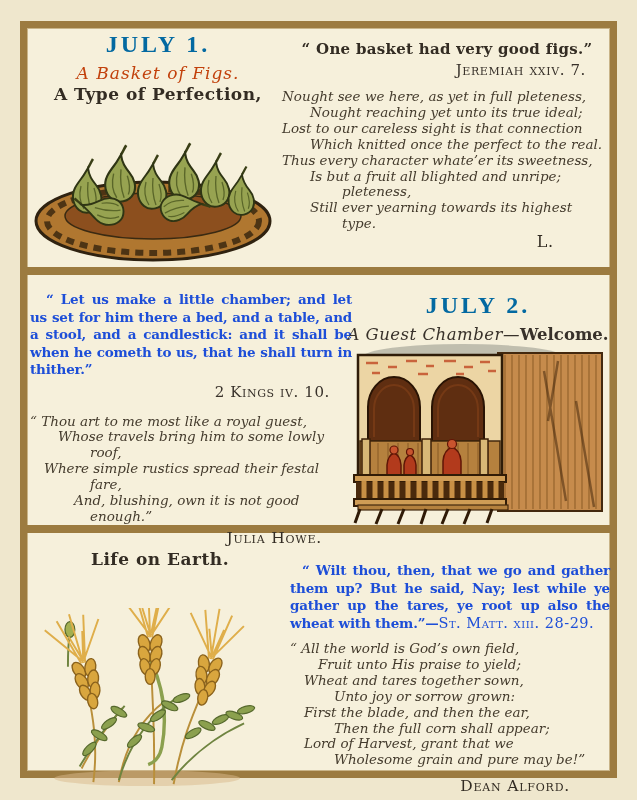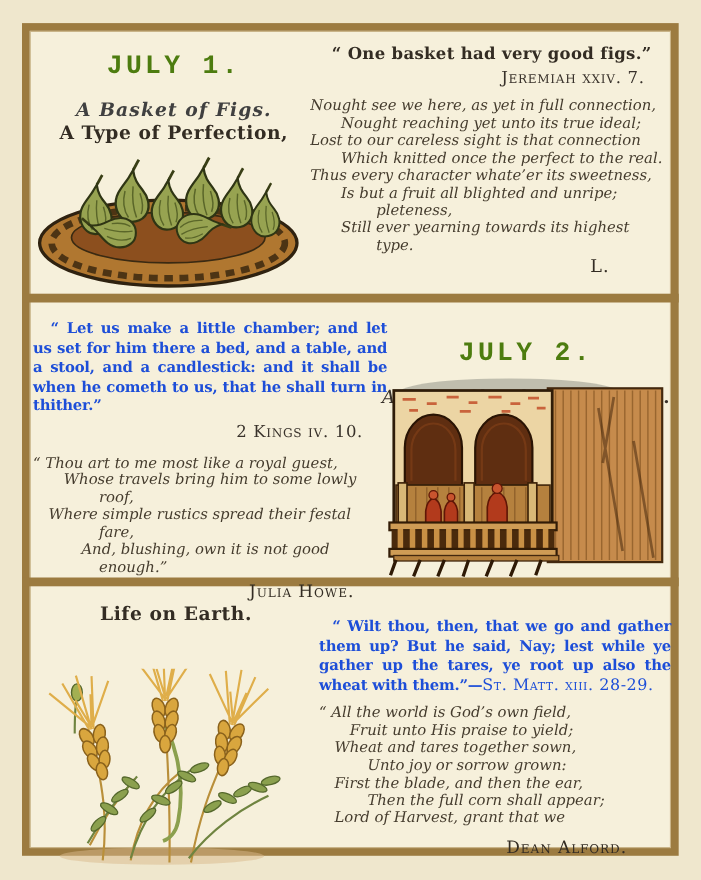--- a/index.html
+++ b/index.html
@@ -5,23 +5,23 @@
   html,body{margin:0;padding:0;background:#efe7cd;}
   .page{position:relative;width:637px;height:800px;background:#efe7cd;overflow:hidden;
         font-family:"DejaVu Serif", serif;color:#38312a;}
   .frame{position:absolute;left:20px;top:21px;width:597px;height:757px;box-sizing:border-box;
          border:7px solid #9c7b40;background:#f6f0db;box-shadow:inset 0 0 0 1px #c9b488;}
   .divider{position:absolute;left:20px;width:597px;height:8px;background:#9c7b40;}
   .d1{top:267px}.d2{top:525px}
 
   .col{position:absolute;}
   .centered{text-align:center;}
-  .date{font-family:Liberation Mono, monospace;font-weight:bold;font-size:24px;
-        letter-spacing:3px;margin:16px;color:#4d7c0f;}
-  .sub-it{font-style:italic;font-size:17px;letter-spacing:1px;margin-top:5px;color:#404040;font-weight:bold;}
+  .date{font-family:Liberation Serif, serif;font-weight:bold;font-size:24px;
+        letter-spacing:3px;margin:0;color:#0369a1;}
+  .sub-it{font-style:italic;font-size:17px;letter-spacing:1px;margin-top:5px;color:#c2410c;}
   .sub-bl{font-weight:bold;font-size:17px;color:#332c23;margin-top:1px;letter-spacing:0.5px;}
 
   .verse-c{font-weight:bold;font-size:15px;text-align:center;color:#332c23;letter-spacing:0.3px;}
   .ref{font-variant:small-caps;font-size:15px;text-align:right;color:#38312a;letter-spacing:0.6px;}
   .verse-j{font-weight:bold;font-size:13.5px;line-height:17.5px;text-align:justify;
            text-indent:16px;letter-spacing:-0.2px;color:#1d4ed8;}
   .ref-inline{font-variant:small-caps;font-weight:normal;font-size:14.5px;letter-spacing:0.5px;}
 
   .poem{margin-top:10px;}
   .pl{font-style:italic;font-size:13.5px;line-height:15.9px;white-space:nowrap;color:#443b2d;}
@@ -88,21 +88,21 @@
       <use href="#fig" transform="translate(214,74) scale(0.9)"></use>
       <use href="#fig" transform="translate(78,86) rotate(-78) scale(0.95)"></use>
       <use href="#fig" transform="translate(150,84) rotate(80) scale(0.92)"></use>
     </g>
   </svg>
 
   <div class="col s1-right">
     <div class="verse-c">“ One basket had very good figs.”</div>
     <div class="ref ref1">Jeremiah xxiv. 7.</div>
     <div class="poem">
-      <div class="pl n0">Nought see we here, as yet in full connection,</div>
+      <div class="pl n0">Nought see we here, as yet in full pleteness,</div>
       <div class="pl n2">Nought reaching yet unto its true ideal;</div>
       <div class="pl n0">Lost to our careless sight is that connection</div>
       <div class="pl n2">Which knitted once the perfect to the real.</div>
       <div class="pl n0">Thus every character whate’er its sweetness,</div>
       <div class="pl n2">Is but a fruit all blighted and unripe;</div>
       <div class="pl n4">pleteness,</div>
       <div class="pl n2">Still ever yearning towards its highest</div>
       <div class="pl n4">type.</div>
     </div>
     <div class="attr attr1">L.</div>
@@ -227,16 +227,17 @@
       <span>“ Wilt thou, then, that we go and gather them up?  But he said, Nay; lest while ye gather up the tares, ye root up also the wheat with them.”—</span><span class="ref-inline">St. Matt. xiii. 28-29.</span>
     </div>
     <div class="poem poem3">
       <div class="pl n0">“ All the world is God’s own field,</div>
       <div class="pl n2">Fruit unto His praise to yield;</div>
       <div class="pl n1">Wheat and tares together sown,</div>
       <div class="pl n3">Unto joy or sorrow grown:</div>
       <div class="pl n1">First the blade, and then the ear,</div>
       <div class="pl n3">Then the full corn shall appear;</div>
       <div class="pl n1">Lord of Harvest, grant that we</div>
+      <div class="pl n3">Wholesome grain and pure may be!”</div>
     </div>
     <div class="attr attr3">Dean Alford.</div>
   </div>
 </div>
 
 </body></html>

